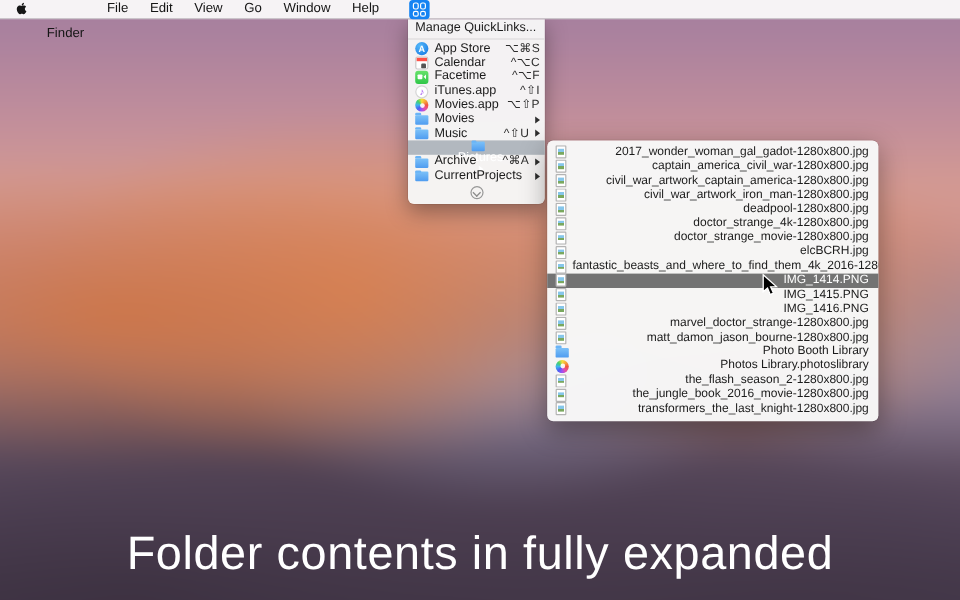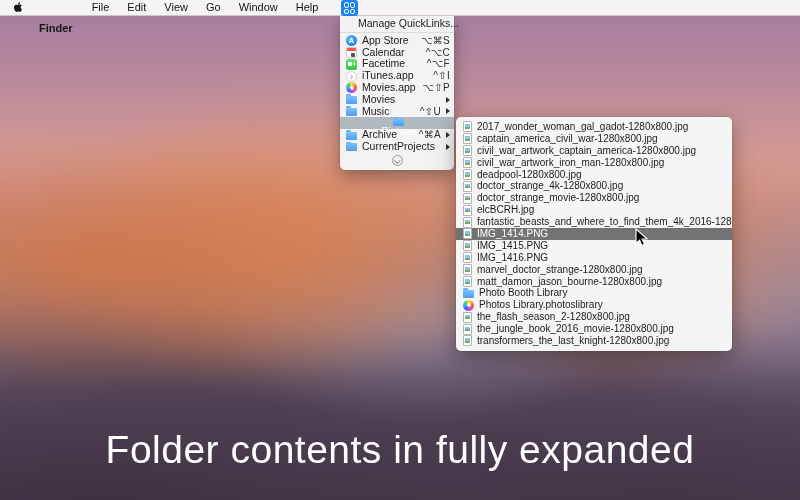--- a/index.html
+++ b/index.html
@@ -15,33 +15,33 @@
       radial-gradient(30% 26% at 37% 49%, rgba(224,138,88,0.92), rgba(224,138,88,0) 100%),
       radial-gradient(26% 20% at 52% 60%, rgba(150,144,174,0.85), rgba(150,144,174,0) 100%),
       radial-gradient(30% 22% at 72% 51%, rgba(216,130,82,0.9), rgba(216,130,82,0) 100%),
       radial-gradient(24% 18% at 91% 57%, rgba(152,142,170,0.8), rgba(152,142,170,0) 100%),
       radial-gradient(70% 26% at 45% 73%, rgba(76,62,80,0.9), rgba(76,62,80,0) 100%),
       radial-gradient(60% 32% at 18% 92%, rgba(58,47,62,0.95), rgba(58,47,62,0) 100%),
       radial-gradient(60% 32% at 78% 94%, rgba(64,52,68,0.95), rgba(64,52,68,0) 100%),
       linear-gradient(180deg,#9b7c9e 0%,#aa819e 12%,#c18e9b 24%,#d49a92 34%,#cb8f8a 44%,#ad8289 55%,#866f82 67%,#5f5068 80%,#4a3e52 92%,#443a4e 100%);
   }
   .caption {
-    position:absolute; left:0; right:0; top:428px; text-align:center;
+    position:absolute; left:0; right:0; top:440px; text-align:center;
     font-size:39px; font-weight:400; color:#ffffff; z-index:1; letter-spacing:0.5px;
   }
 
   
   .menubar {
     position:absolute; top:0; left:0; right:0; height:16px; z-index:5;
     background:rgba(249,247,248,0.97);
     border-bottom:1px solid rgba(150,140,150,0.45);
     display:flex; align-items:center; font-size:11px; color:#151515;
   }
   .mb-item { padding:4px 9px; line-height:15px; }
-  .mb-item.bold { font-weight:bold; padding:0 10px;margin-top:41px; }
+  .mb-item.bold { font-weight:normal; padding:0 10px;margin-top:41px; }
   .mb-apple { padding:0 6px 0 13px; display:flex; align-items:center; }
   .mb-apple svg { display:block; }
   .ql-menubar-btn {
     position:absolute; left:341px; top:0; width:17px; height:16px;
     background:#1583f2; border-radius:3px;
     display:grid; grid-template-columns:5px 5px; grid-template-rows:5.5px 5.5px;
     gap:1px; place-content:center;
   }
   .ql-menubar-btn i { display:block; border:1.3px solid #fff; border-radius:2px; }
 
@@ -50,21 +50,21 @@
     position:absolute; left:340px; top:16px; width:114px; z-index:4;
     background:rgba(246,246,246,0.97); border-radius:0 0 5px 5px;
     box-shadow:0 6px 18px rgba(0,0,0,0.35), 0 0 0 0.5px rgba(0,0,0,0.12);
     padding:2px 0 2px 0;
   }
   .menu-row {
     display:flex; align-items:center; height:11.8px; padding:0 4px 0 6px;
     font-size:10.5px; color:#1b1b1b; white-space:nowrap; line-height:11.8px;
   }
   .menu-row .label { margin-left:5px; }
-  .menu-row.no-icon .label { margin-left:12px; }
+  .menu-row.no-icon .label { margin-left:0; }
   .shortcut { margin-left:auto; font-size:10px; color:#2e2e2e; letter-spacing:0.3px; }
   .arrow {
     width:0; height:0; margin-left:5px; flex:0 0 auto;
     border-top:3.5px solid transparent; border-bottom:3.5px solid transparent;
     border-left:4.5px solid #2e2e2e;
   }
   .menu-row.highlighted { background:#b2b8bf; color:#fff;flex-direction:column; }
   .menu-row.highlighted .arrow { border-left-color:#fff; }
   .menu-sep { height:1px; background:#dcdbdc; margin:2px 0 2px 0; }
   .scroll-row { height:15px; display:flex; align-items:center; justify-content:center; }
@@ -75,21 +75,21 @@
   }
 
   .submenu-panel {
     position:absolute; left:456px; top:117px; width:276px; z-index:4;
     background:rgba(247,247,247,0.98); border-radius:5px;
     box-shadow:0 7px 22px rgba(0,0,0,0.35), 0 0 0 0.5px rgba(0,0,0,0.12);
     padding:4px 0;
   }
   .sub-row {
     display:flex; align-items:center; height:11.9px; padding:0 8px 0 7px;
-    font-size:10px; color:#1b1b1b; white-space:nowrap; overflow:hidden; line-height:11.9px;
+    font-size:10px; color:#1b1b1b; white-space:nowrap; overflow:hidden; line-height:11.9px;justify-content:space-between;
   }
   .sub-row .label { margin-left:5px; }
   .sub-row.highlighted { background:#737373; color:#fff; }
 
   
   .mi { flex:0 0 auto; display:inline-block; }
   .icon-appstore { width:11px; height:11px; border-radius:50%;
     background:radial-gradient(circle at 35% 30%, #55b9f9, #1273e2); position:relative; }
   .icon-appstore::after { content:"A"; position:absolute; inset:0; color:#fff;
     font-size:7.5px; font-weight:bold; text-align:center; line-height:11px; }

